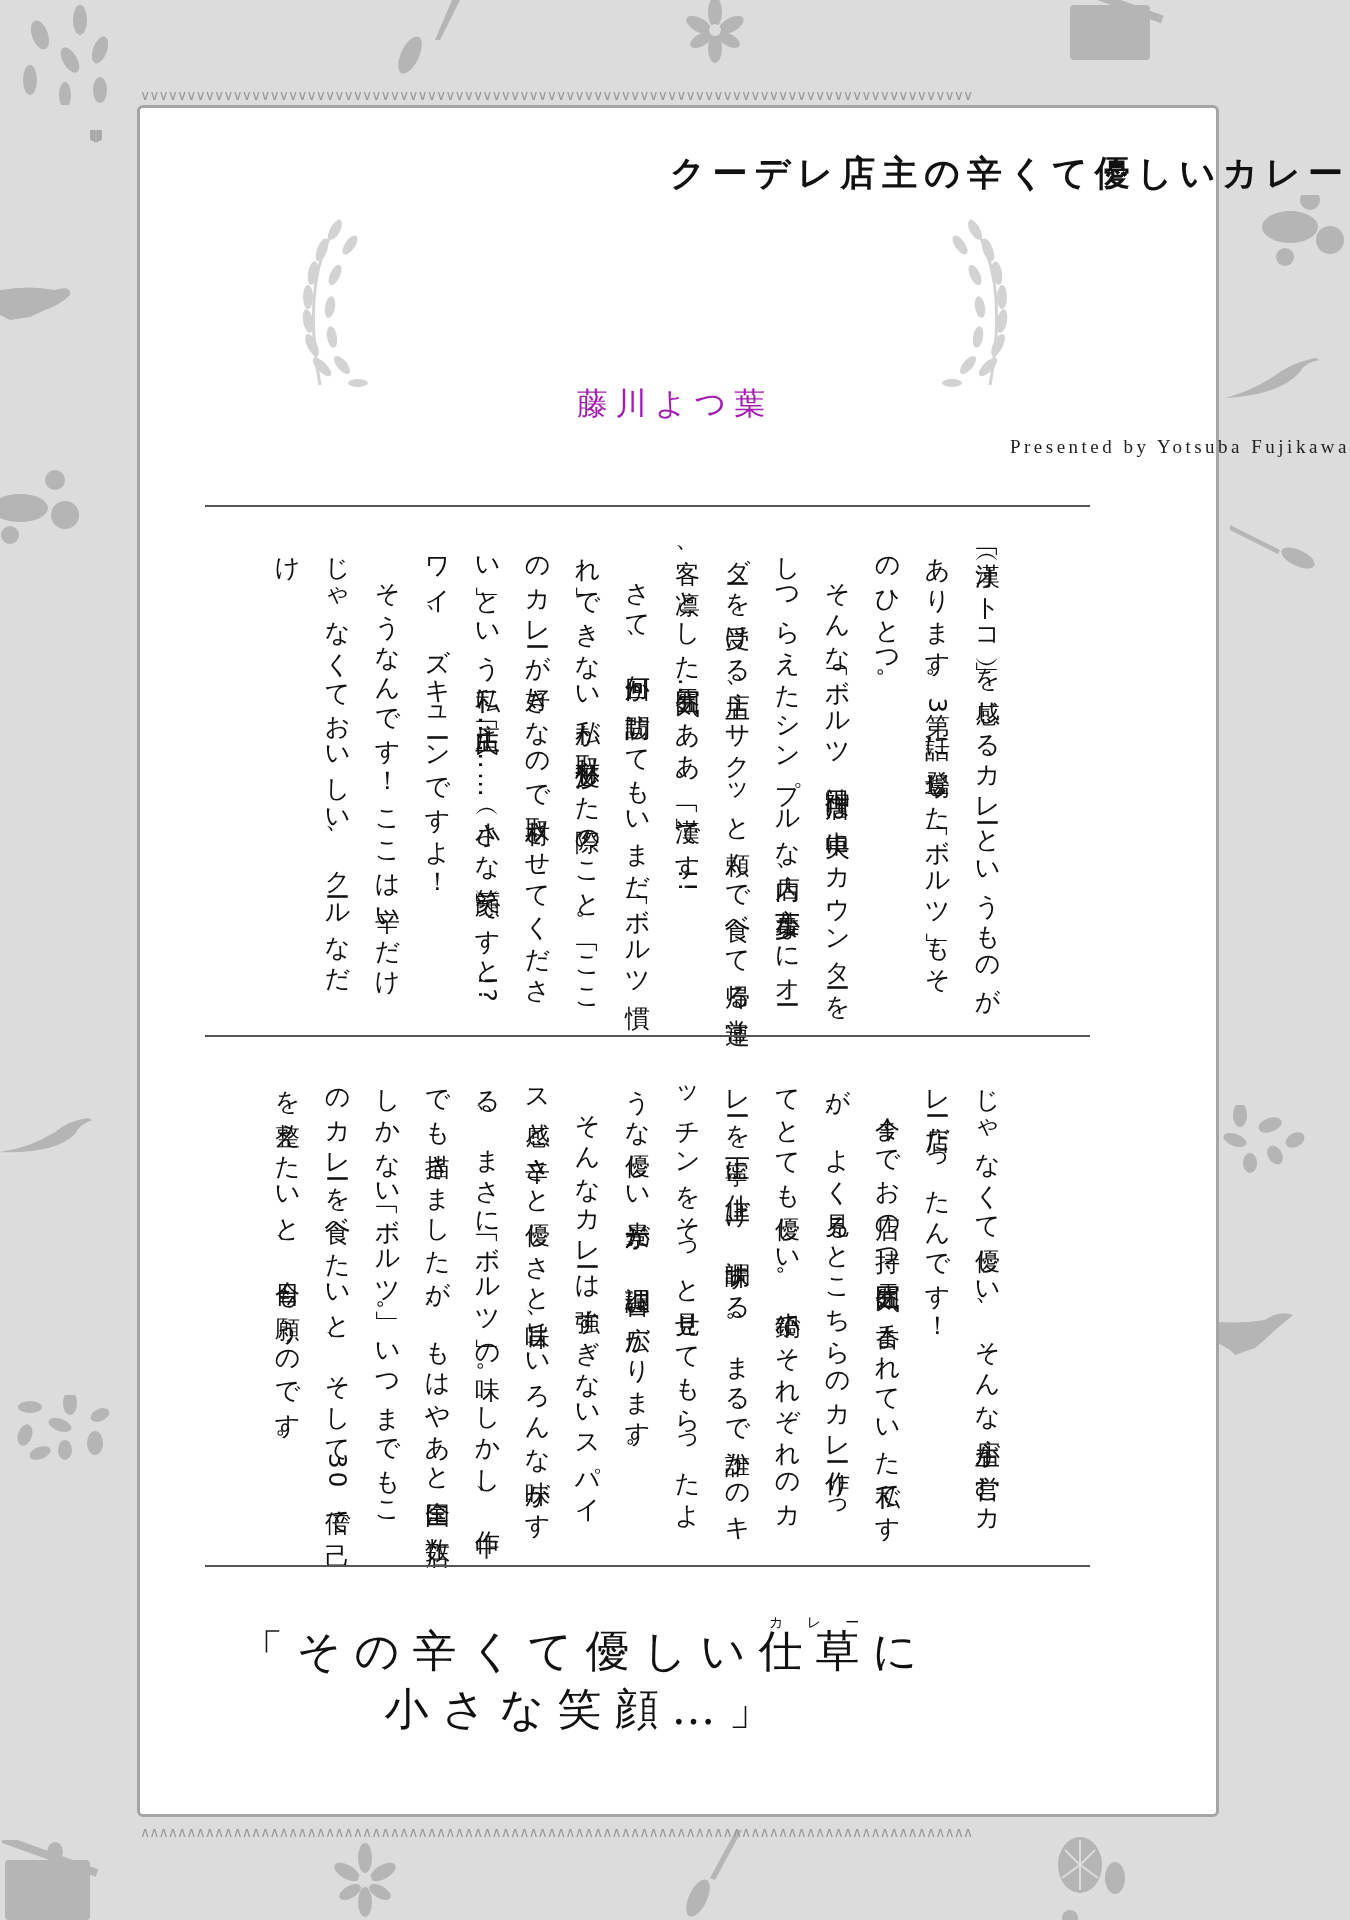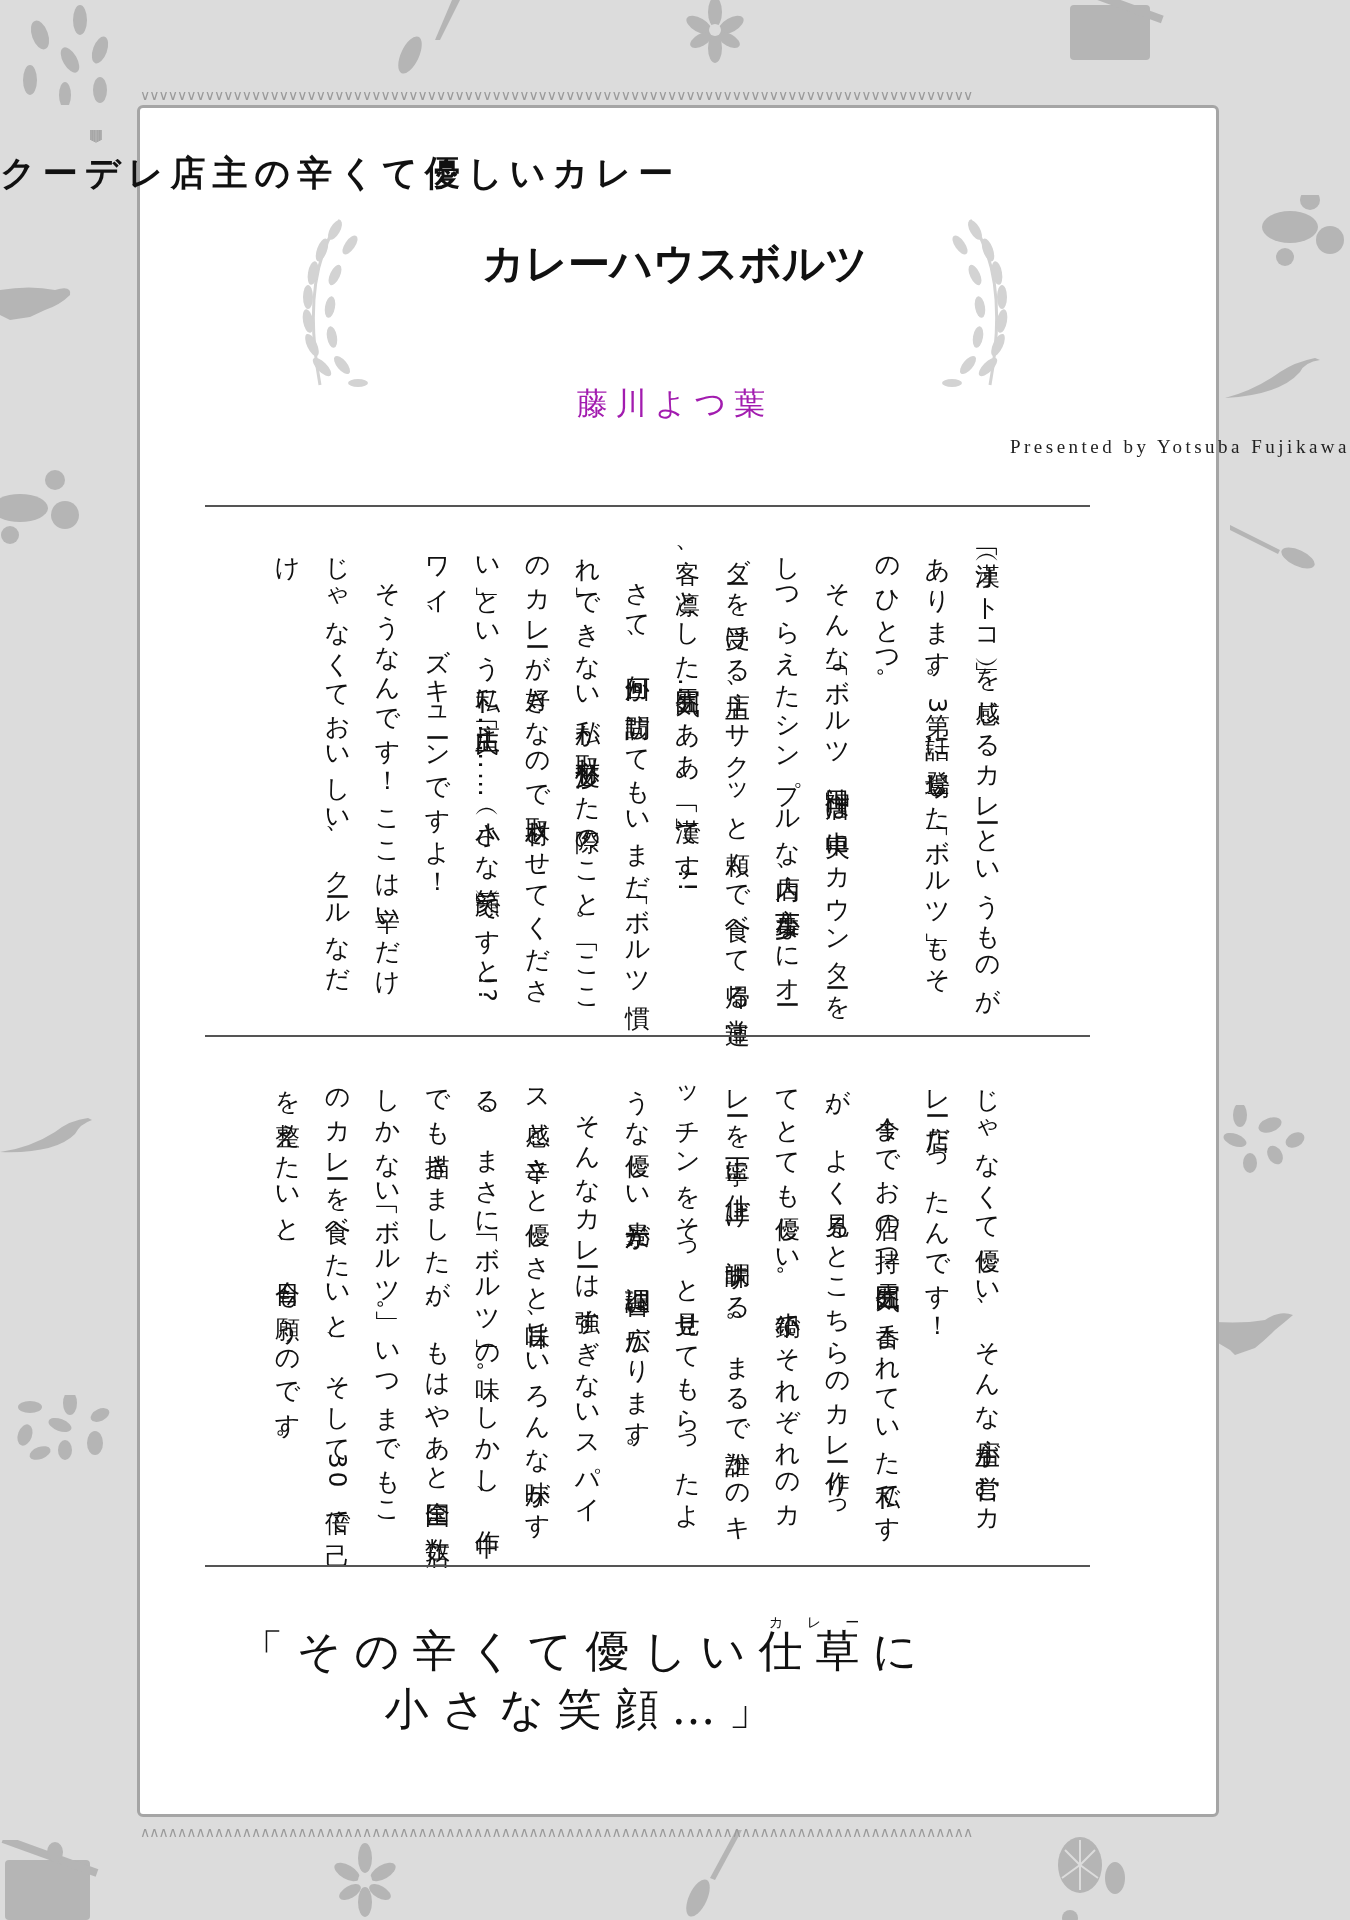--- a/index.html
+++ b/index.html
@@ -19,21 +19,21 @@
   .zig {
     position: absolute; color: #9a9a9a; font-family: "DejaVu Sans", sans-serif;
     font-size: 14px; letter-spacing: -1px; overflow: hidden; white-space: nowrap; line-height: 1;
   }
   .zig.top { left: 140px; top: 88px; width: 1070px; }
   .zig.bottom { left: 140px; top: 1825px; width: 1070px; }
   .zig.left { left: 90px; top: 130px; width: 14px; height: 1660px; writing-mode: vertical-rl; }
   .zig.right { left: 1203px; top: 130px; width: 14px; height: 1660px; writing-mode: vertical-rl; }
 
   .series {
-    position: absolute; top: 150px; left: 0; width: 1350px; text-align: left;
+    position: absolute; top: 150px; left: 0; width: 1350px; text-align: right;
     font-size: 35px; font-weight: bold; letter-spacing: 7px; color: #111;
   }
   .shop {
     position: absolute; top: 235px; left: 0; width: 1350px; text-align: center;
     font-size: 42px; font-weight: bold; color: #111; line-height: 58px;
   }
   .laurel { position: absolute; top: 215px; }
   .author {
     position: absolute; top: 383px; left: 0; width: 1350px; text-align: center;
     font-family: Liberation Mono, monospace; font-size: 31px; letter-spacing: 8px; color: #a21caf;
@@ -197,21 +197,20 @@
   <ellipse cx="70" cy="30" rx="5" ry="11" transform="rotate(35 70 30)"></ellipse>
     <ellipse cx="55" cy="60" rx="5" ry="11" transform="rotate(25 55 60)"></ellipse>
   <ellipse cx="50" cy="92" rx="5" ry="11" transform="rotate(10 50 92)"></ellipse>
     <ellipse cx="52" cy="122" rx="5" ry="11" transform="rotate(-10 52 122)"></ellipse>
   <ellipse cx="62" cy="150" rx="5" ry="11" transform="rotate(-40 62 150)"></ellipse>
     <ellipse cx="78" cy="168" rx="10" ry="4"></ellipse>
 </svg>
 
 <div class="series">クーデレ店主の辛くて優しいカレー</div>
 <div class="shop">
-  <div>カレーハウスボルツ</div>
 </div>
 <div class="author">藤川よつ葉</div>
 <div class="presented">Presented by Yotsuba Fujikawa</div>
 
 <div class="rule" style="top:505px"></div>
 
 <div class="vblock" style="right:338px;top:540px;height:470px;width:820px;">
   <p class="noindent">「漢（オトコ）」を感じるカレーというものがあります。第3話に登場した「ボルツ」もそのひとつ。</p>
   <p>そんな「ボルツ 神田店」は中央にカウンターをしつらえたシンプルな店内、言葉少なにオーダーを受ける店主、サクッと頼んで食べて帰る常連客、凛とした雰囲気…ああ、「漢」です!!</p>
   <p>さて、何回か訪問してもいまだ「ボルツ慣れ」できない私が取材交渉した際のこと。「ここのカレーが好きなので取材させてください」という私に店主氏「………（小さな笑顔）」ですと!? ワイ、ズキューンですよ！</p>

